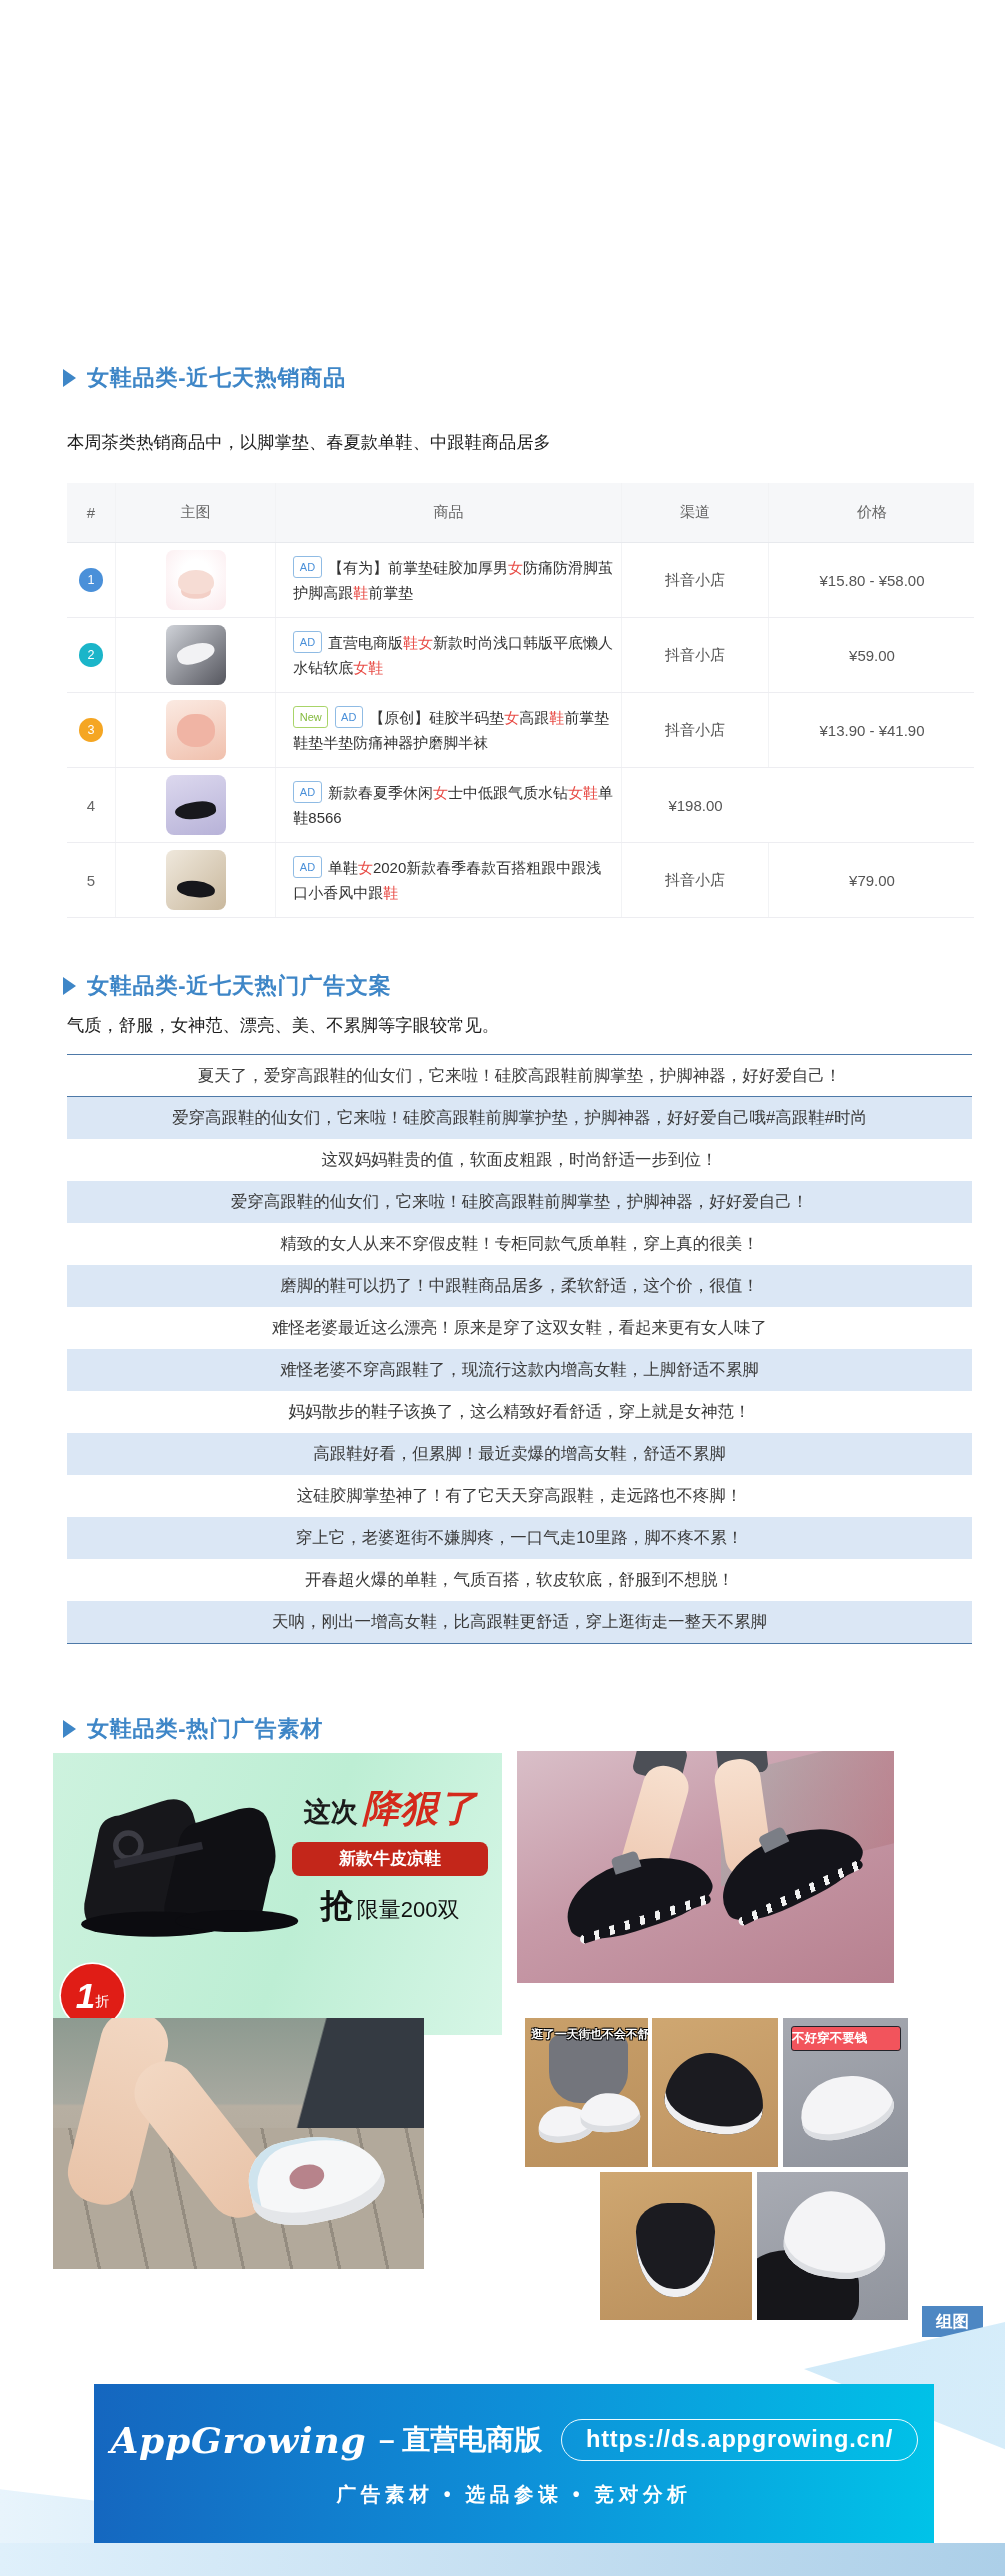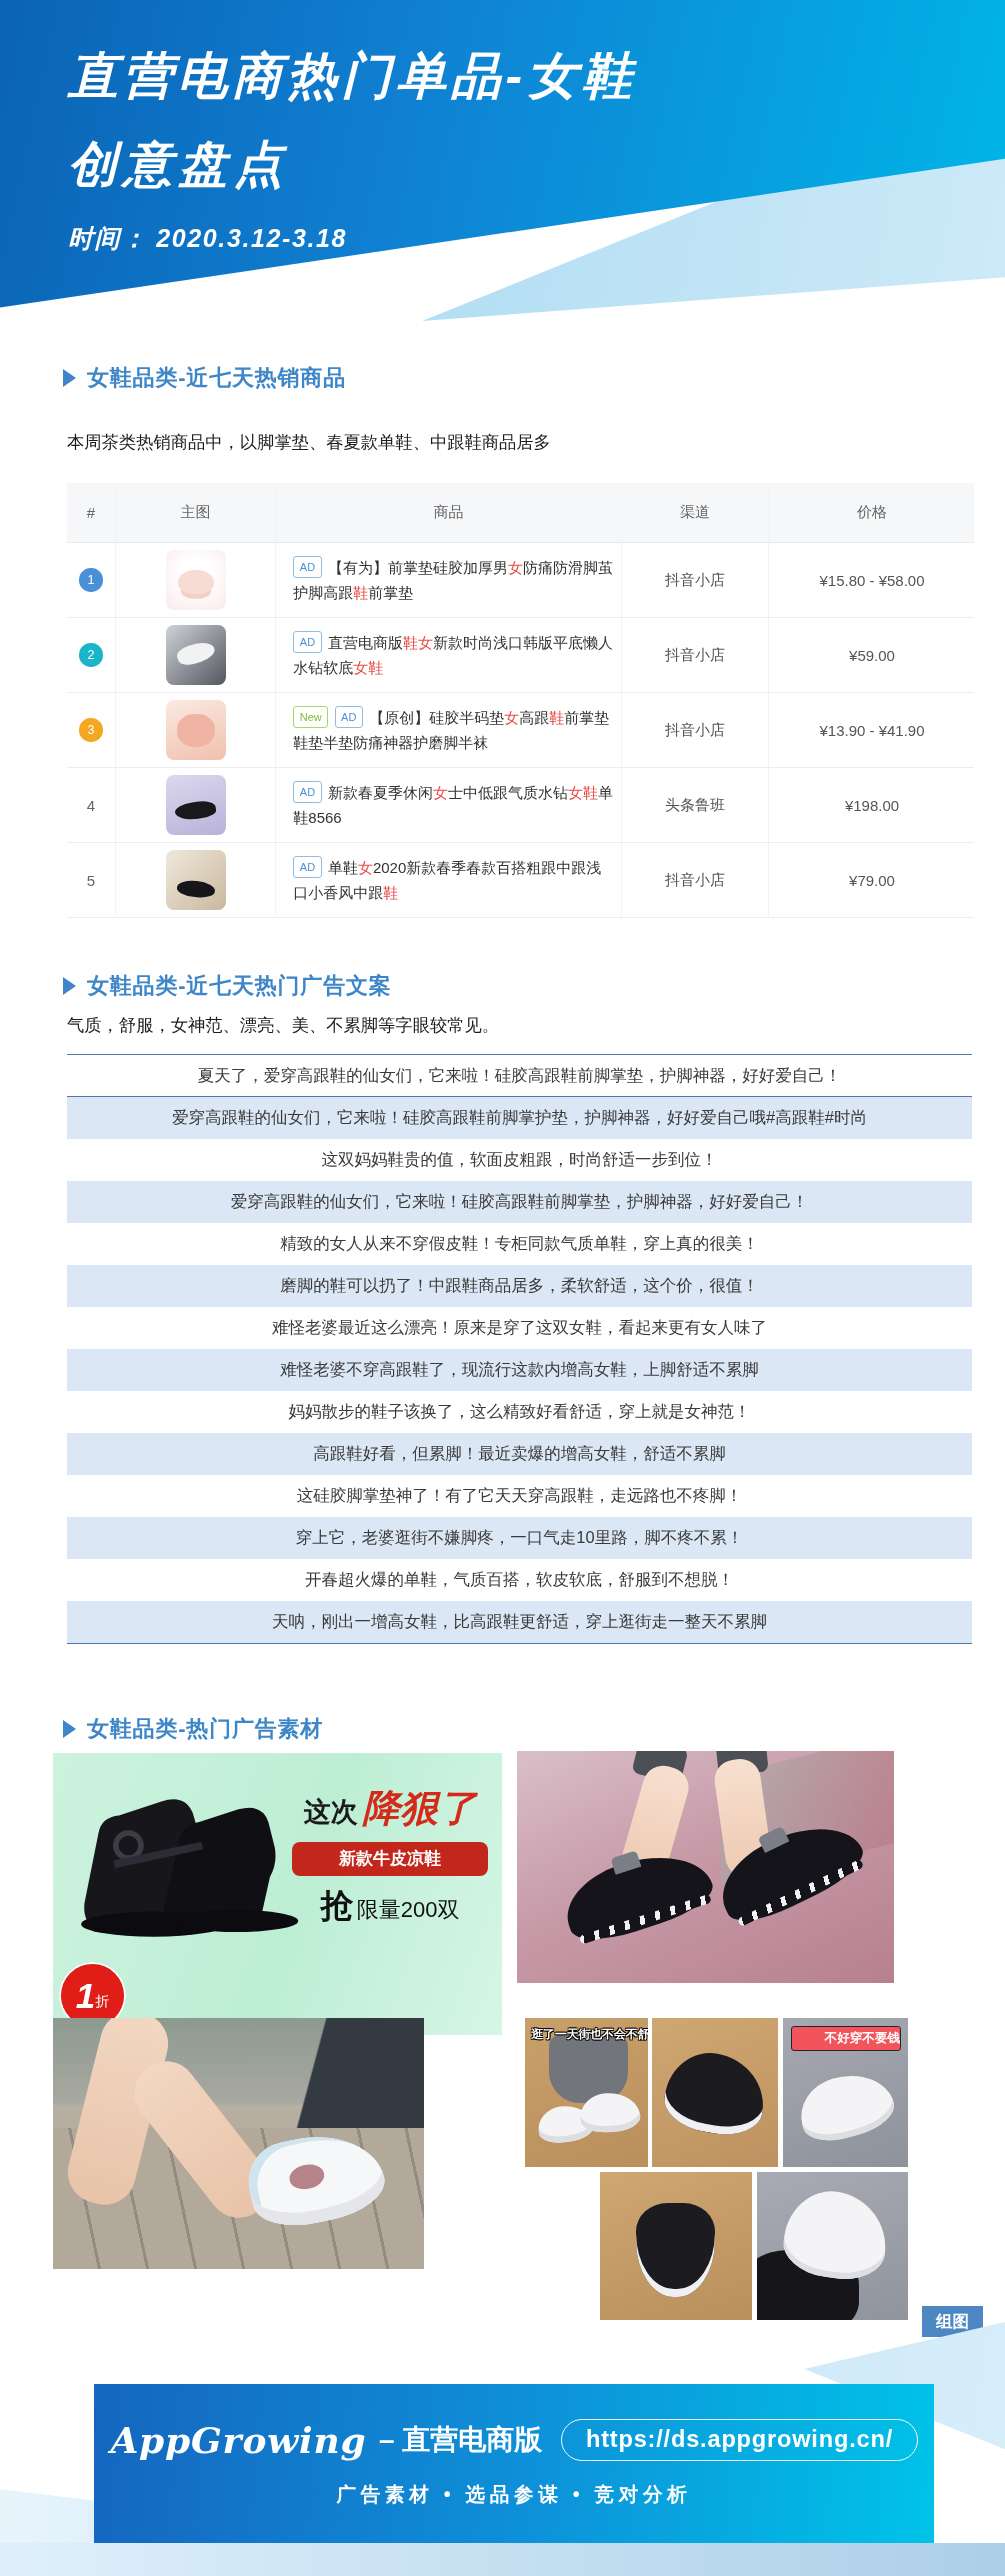--- a/index.html
+++ b/index.html
@@ -121,21 +121,21 @@
   .ctile{position:absolute;overflow:hidden;}
   .t1{left:0;top:0;width:123px;height:149px;background:linear-gradient(160deg,#c9a06a,#b98f5c);}
   .t1 .chair{position:absolute;left:23.6px;top:17.3px;width:79px;height:68px;background:#73757c;border-radius:11px 11px 31px 31px;}
   .t2{left:127px;top:0;width:126px;height:149px;background:linear-gradient(160deg,#cfa771,#bd9260);}
   .t3{left:258px;top:0;width:126px;height:149px;background:linear-gradient(160deg,#a6a9b1,#8e929b);}
   .t4{left:75px;top:154px;width:152px;height:148px;background:linear-gradient(160deg,#cfa771,#b98f5c);}
   .t5{left:232px;top:154px;width:151px;height:148px;background:linear-gradient(160deg,#a8abb3,#90949d);}
   .cap1{position:absolute;left:6.3px;top:9.4px;font-size:11.8px;font-weight:bold;color:#fff;white-space:nowrap;
     text-shadow:-0.8px -0.8px 0 #000,0.8px -0.8px 0 #000,-0.8px 0.8px 0 #000,0.8px 0.8px 0 #000;}
   .cap3{position:absolute;left:7.9px;right:7.9px;top:7.9px;background:#f2545c;border:1.6px solid #23232a;
-    color:#fff;font-size:12.6px;font-weight:bold;text-align:right;padding:3.1px 0;border-radius:3.1px;white-space:nowrap;}
+    color:#fff;font-size:12.6px;font-weight:bold;text-align:left;padding:3.1px 0;border-radius:3.1px;white-space:nowrap;}
   .shoe-w{position:absolute;background:#f4f4f6;border-radius:45% 55% 45% 45%/60% 65% 35% 35%;
     box-shadow:inset 0 -6.3px 0 #dcdee2;}
   .shoe-b{position:absolute;background:#1b1b20;border-radius:45% 55% 45% 45%/60% 65% 35% 35%;
     box-shadow:inset 0 -7.9px 0 #f0f0f2;}
   .t1 .s1a{left:12.6px;top:88px;width:55px;height:36px;transform:rotate(-8deg);}
   .t1 .s1b{left:55px;top:75px;width:60px;height:39px;transform:rotate(-4deg);}
   .t2 .s2{left:14px;top:36px;width:99px;height:79px;transform:rotate(10deg);}
   .t3 .s3{left:15.7px;top:58px;width:94px;height:61px;transform:rotate(-16deg);}
   .t4 .s4{left:36px;top:31px;width:79px;height:94px;border-radius:40% 40% 48% 48%/30% 30% 60% 60%;}
   .t5 .sleeve{position:absolute;left:-15.7px;bottom:-15.7px;width:118px;height:86px;background:#16161a;border-radius:40%;}
@@ -159,29 +159,20 @@
   .bn-suffix{font-size:28px;font-weight:bold;margin:0 19px 0 12.6px;}
   .bn-pill{border:1.6px solid #eafaff;border-radius:31px;padding:6.3px 23.6px;font-size:23.6px;
     font-weight:bold;letter-spacing:0.8px;}
   .bn-tagline{margin-top:20.4px;font-size:19.6px;font-weight:bold;letter-spacing:4.7px;}
 </style>
 </head>
 <body>
 
 <div class="page">
 
-  <header class="hero">
-    <div class="hero-light"></div>
-    <div class="hero-main"></div>
-    <div class="hero-text">
-      <div class="hero-title">直营电商热门单品-女鞋</div>
-      <div class="hero-title2">创意盘点</div>
-      <div class="hero-date">时间： 2020.3.12-3.18</div>
-    </div>
-  </header>
 
   <div class="sec" style="top:363px;">
     <span class="arrow"></span>
     <span class="sec-label">女鞋品类-近七天热销商品</span>
   </div>
   <div class="sub" style="top:430px;">本周茶类热销商品中，以脚掌垫、春夏款单鞋、中跟鞋商品居多</div>
 
   <div class="tbl">
     <div class="tr th">
       <div class="td">#</div>
@@ -236,21 +227,20 @@
     <div class="tr row">
       <div class="td">
           <span class="rankp">4</span>
         </div>
       <div class="td">
           <div class="thumb thumb-4"></div>
         </div>
       <div class="td c-prod">
           <div class="ptxt"><span class="badge">AD</span><span><span>新款春夏季休闲</span><span class="hl">女</span><span>士中低跟气质水钻</span><span class="hl">女鞋</span><span>单鞋8566</span></span></div>
         </div>
-      <div class="td">头条鲁班</div>
       <div class="td">¥198.00</div>
     </div>
 
     <div class="tr row">
       <div class="td">
           <span class="rankp">5</span>
         </div>
       <div class="td">
           <div class="thumb thumb-5"></div>
         </div>

